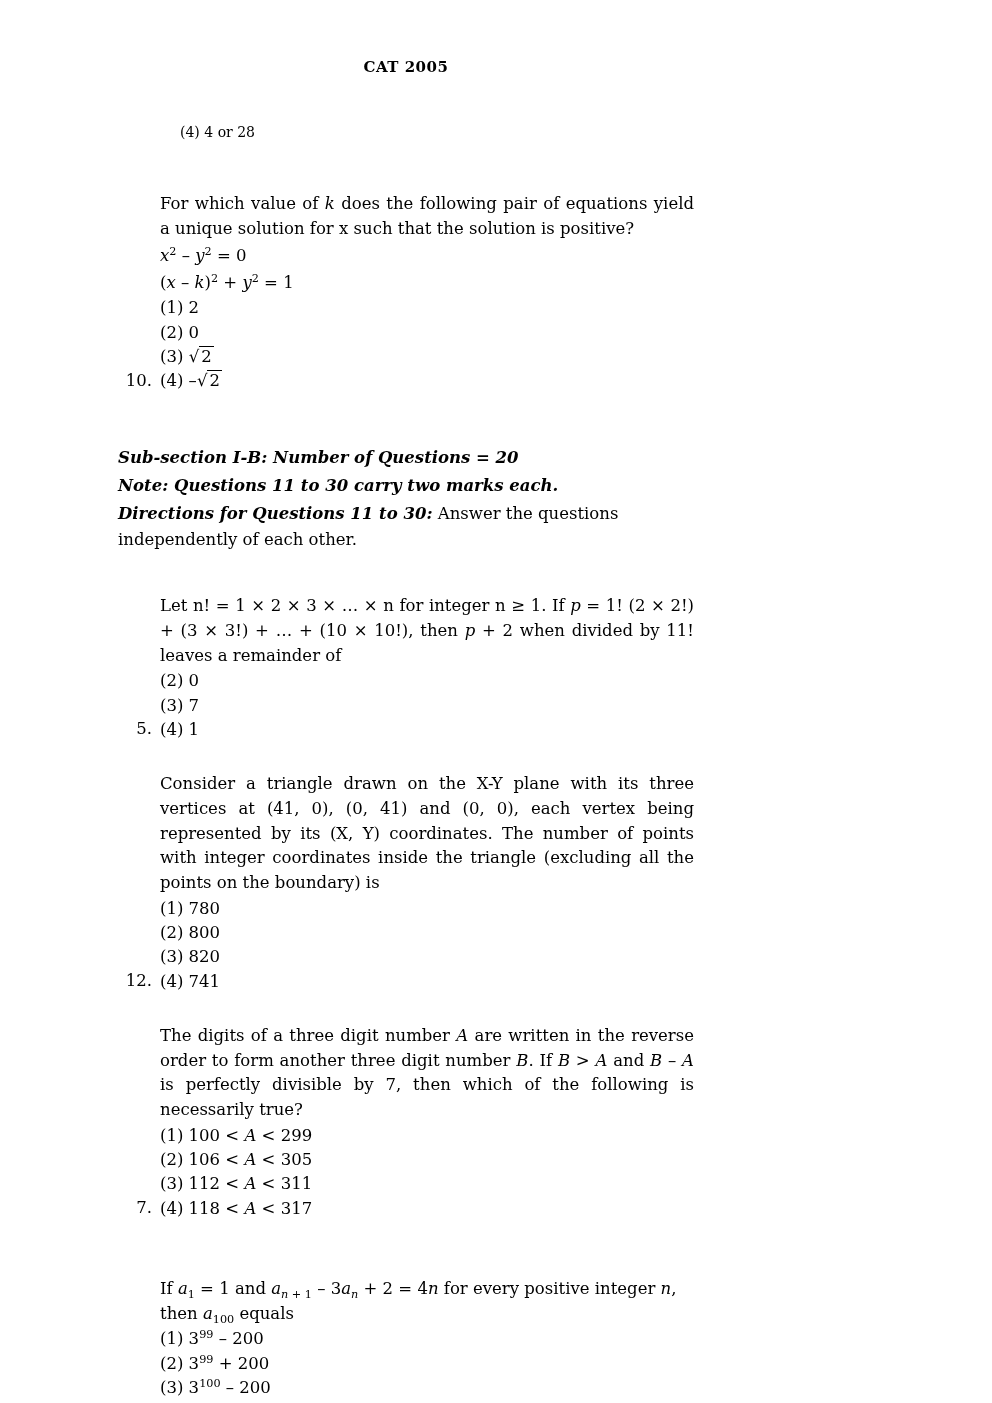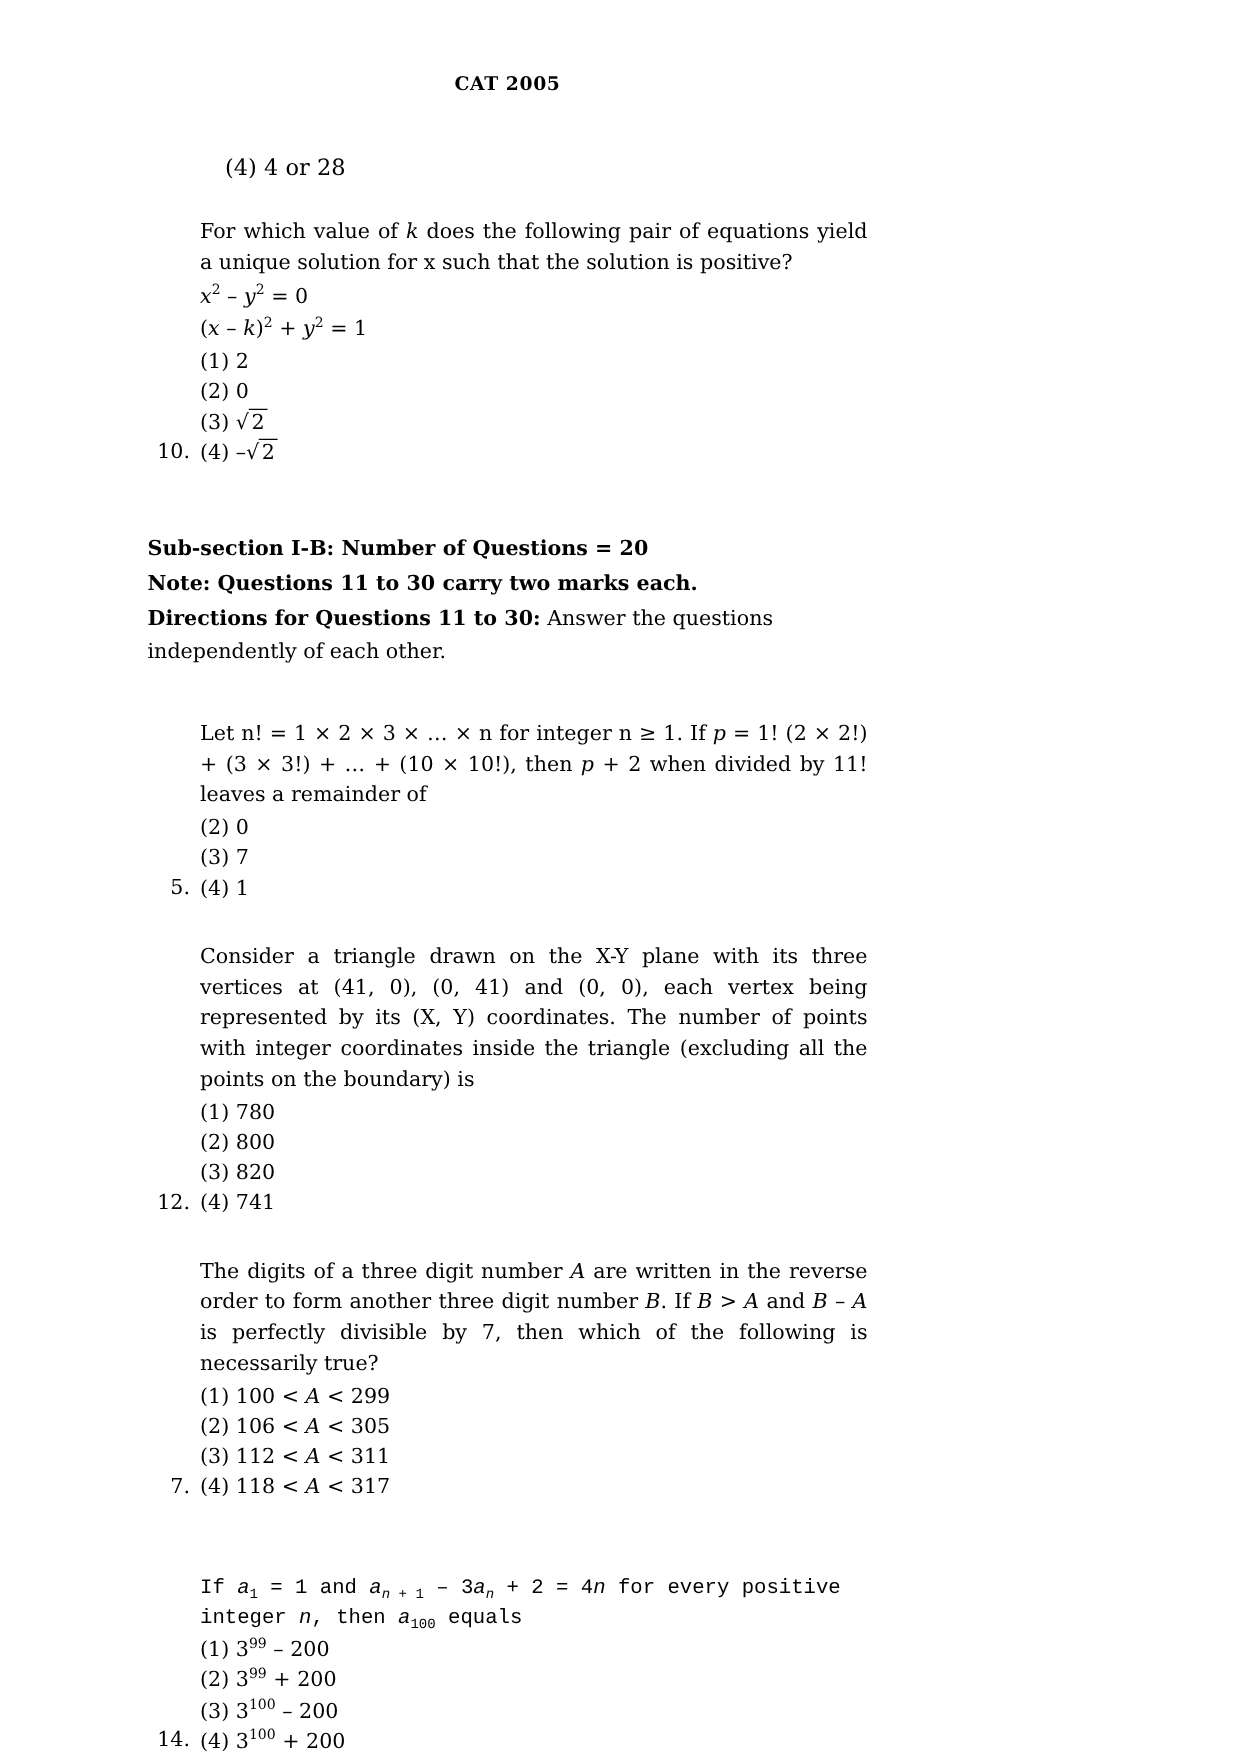--- a/index.html
+++ b/index.html
@@ -23,23 +23,23 @@
   .doc-header {
     text-align: center;
     font-family: "DejaVu Serif", serif;
     font-weight: bold;
     font-size: 15px;
     letter-spacing: 0.5px;
     margin-bottom: 46px;
   }
   .orphan-option {
     margin-left: 62px;
-    font-size: 18px;
+    font-size: 14px;
     line-height: 1.45;
-    margin-bottom: 25px;
+    margin-bottom: 50px;
   }
   .question {
     display: flex;
     align-items: flex-end;
     margin-bottom: 30px;
   }
   .q-num {
     width: 34px;
     flex: 0 0 34px;
     text-align: right;
@@ -52,39 +52,39 @@
     flex: 1 1 auto;
     font-size: 16.5px;
     line-height: 1.5;
   }
   .q-stem {
     text-align: justify;
     text-justify: inter-word;
   }
   .q-stem.nojust {
     text-align: left;
-    font-family: Liberation Mono, monospace;
   }
   .eq-line {
     margin-top: 2px;
   }
   .options {
     margin-top: 1px;
   }
   .opt {
     line-height: 1.47;
     white-space: nowrap;
   }
   .section-note {
     margin: 52px 0 40px 0;
     font-size: 16.5px;
     line-height: 1.62;
   }
   .section-note .bold {
     font-weight: bold;
+    font-style: italic;
   }
   .section-note div {
     margin-bottom: 1px;
   }
   i, .ital {
     font-style: italic;
   }
   .sqrt {
     display: inline-block;
     position: relative;

